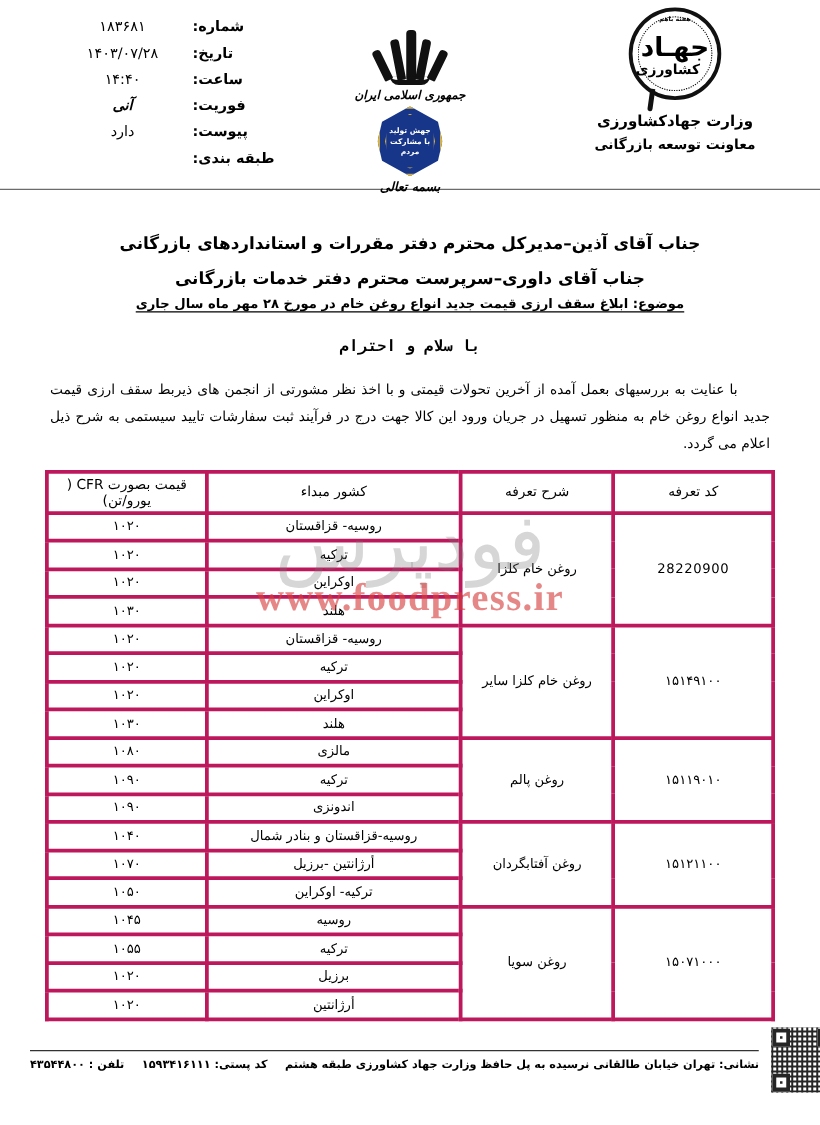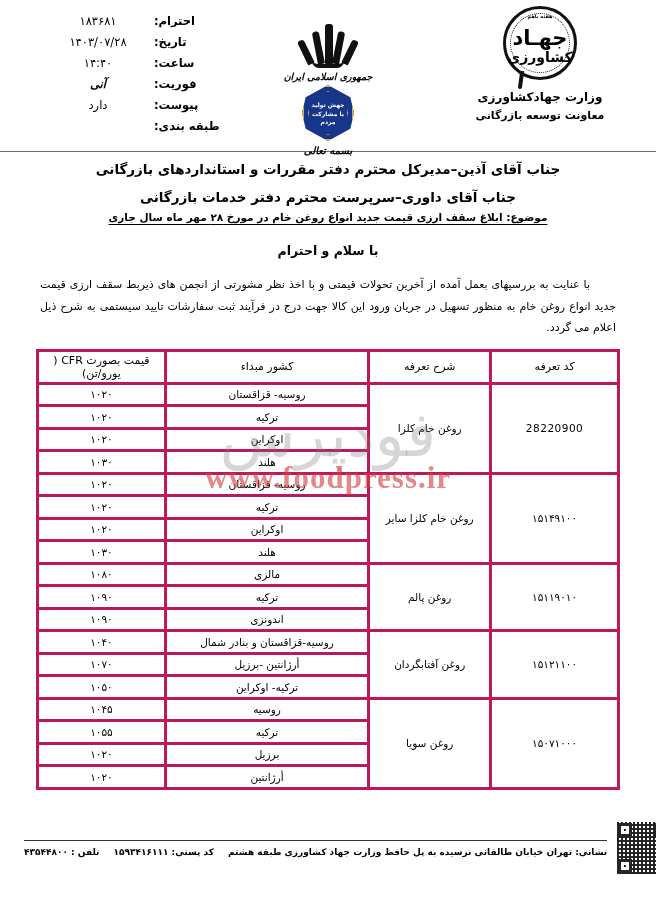--- a/index.html
+++ b/index.html
@@ -67,24 +67,25 @@
     top: 22px;
     left: 0; right: 0;
     font-size: 21px;
     font-weight: bold;
     line-height: 1;
     letter-spacing: -0.5px;
   }
   .emblem-jahad .word-sub {
     position: absolute;
     top: 44px;
-    left: 0; right: 0;
-    font-size: 14px;
+    left: 0; right: 17px;
+    font-size: 11px;
     font-weight: bold;
     line-height: 1;
+    text-align: right;
   }
   .emblem-jahad .stem {
     position: absolute;
     bottom: -9px;
     left: 16px;
     width: 4px;
     height: 18px;
     background: #111;
     transform: rotate(8deg);
     border-radius: 0 0 2px 2px;
@@ -197,40 +198,41 @@
     letter-spacing: 0.3px;
   }
   .meta-value.bold { font-weight: bold; font-style: italic; }
   
   .content {
     position: relative;
     padding: 0 36px;
   }
   .addressees {
     text-align: center;
-    margin-top: 4px;
+    margin-top: 30px;
   }
   .addressee-line {
     font-size: 13.5px;
     font-weight: bold;
     line-height: 2.05;
     letter-spacing: -0.2px;
   }
   .subject {
     text-align: center;
     font-size: 10.5px;
     font-weight: bold;
     text-decoration: underline;
     text-underline-offset: 3px;
   }
   .salutation {
     text-align: center;
     margin-top: 20px;
     font-size: 12.5px;
     font-weight: bold;
+    font-family: Liberation Mono, monospace;
   }
   .paragraph {
     margin-top: 16px;
     font-size: 11px;
     line-height: 1.95;
     text-align: justify;
     text-align-last: right;
     padding: 0 4px;
   }
   .paragraph .indent { display: inline-block; width: 26px; }
@@ -380,21 +382,21 @@
         <div class="inner">
           <span>جهش تولید</span><br>
           <span>با مشارکت مردم</span>
         </div>
       </div>
       <div class="seal-caption">بسمه تعالی</div>
     </div>
 
     <div class="meta">
       <div class="meta-row">
-        <span class="meta-label">احترام:</span>
+        <span class="meta-label">شماره:</span>
         <span class="meta-value">۱۸۳۶۸۱</span>
       </div>
       <div class="meta-row">
         <span class="meta-label">تاریخ:</span>
         <span class="meta-value">۱۴۰۳/۰۷/۲۸</span>
       </div>
       <div class="meta-row">
         <span class="meta-label">ساعت:</span>
         <span class="meta-value">۱۴:۴۰</span>
       </div>

